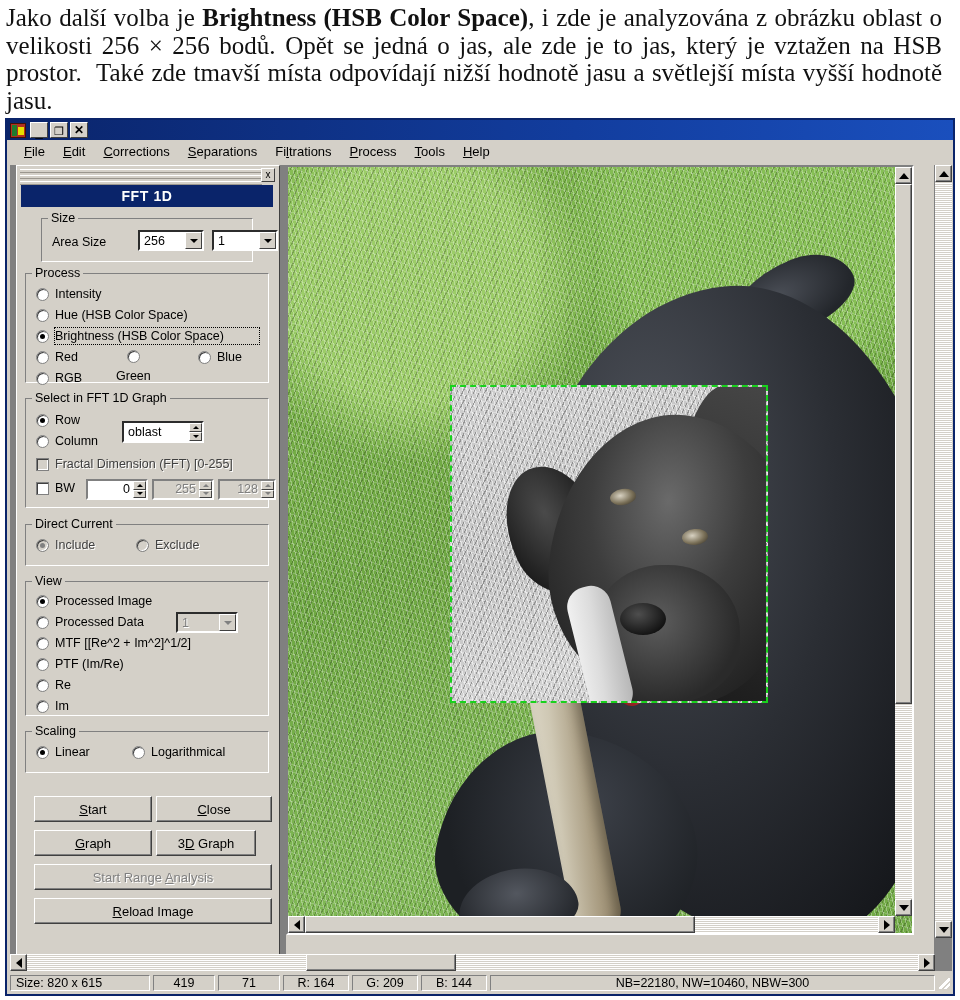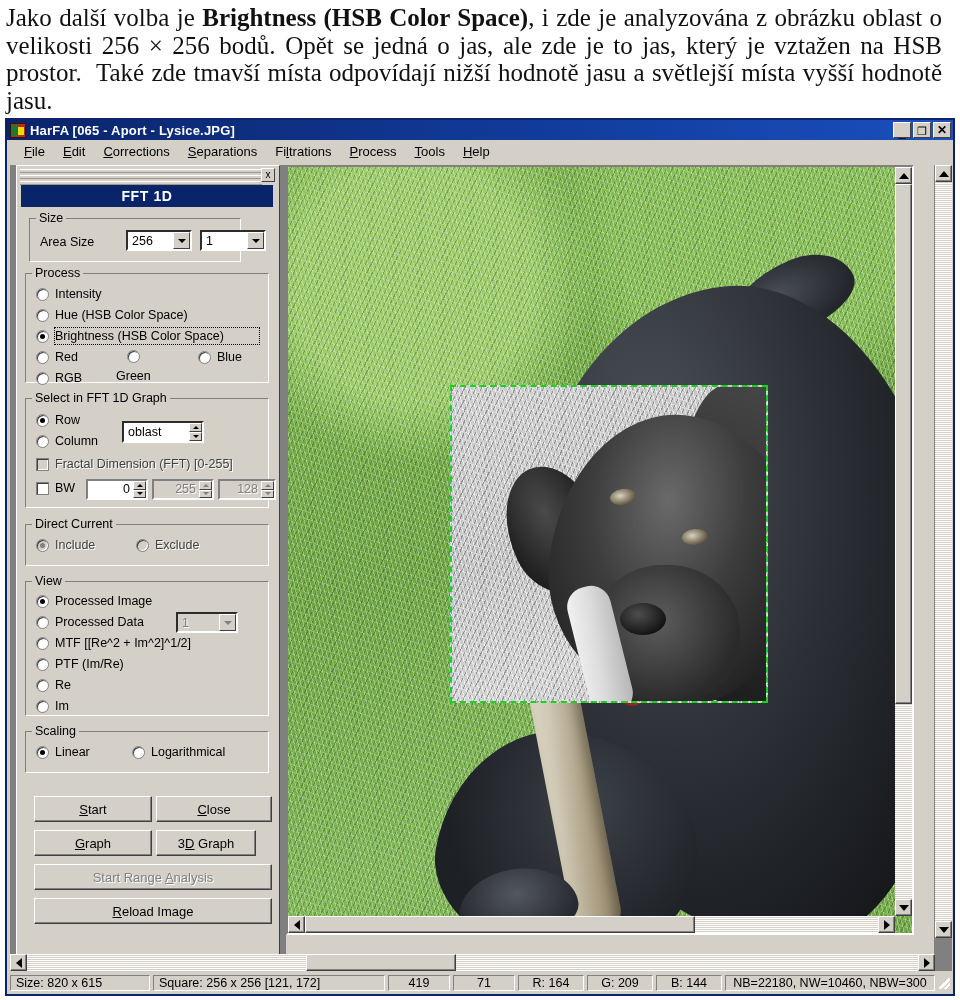--- a/index.html
+++ b/index.html
@@ -405,21 +405,20 @@
 </style>
 </head>
 <body>
 
 <div class="doc-text" id="doc-para">Jako další volba je <b>Brightness (HSB Color Space)</b>, i zde je analyzována z obrázku oblast o velikosti 256 × 256 bodů. Opět se jedná o jas, ale zde je to jas, který je vztažen na HSB prostor.&nbsp; Také zde tmavší místa odpovídají nižší hodnotě jasu a světlejší místa vyšší hodnotě jasu.</div>
 
 <div class="app-window">
 
   <div class="titlebar">
     <div class="title-icon"></div>
-    <div class="title-text">HarFA [065 - Aport - Lysice.JPG]</div>
     <div class="title-btns">
       <div class="tbtn min">
           <i>_</i>
         </div>
       <div class="tbtn max">
           <i>❐</i>
         </div>
       <div class="tbtn close">
           <i>✕</i>
         </div>
@@ -442,21 +441,21 @@
     <div class="fft-panel">
 
       <div class="fft-grip">
         <div></div>
           <div></div>
           <div></div>
       </div>
       <div class="fft-x">x</div>
       <div class="fft-caption">FFT 1D</div>
 
-      <div class="grp" style="left:12px;top:52px;width:212px;height:44px;text-decoration:underline;">
+      <div class="grp" style="left:24px;top:52px;width:212px;height:44px;text-decoration:underline;">
         <span class="grp-label">Size</span>
         <span class="lbl" style="position:absolute;left:10px;top:16px;">Area Size</span>
         <div class="combo" style="left:96px;top:11px;width:66px;height:21px;">
           <span class="cval">256</span>
           <span class="carrow">
               <i class="tri-d"></i>
             </span>
         </div>
         <div class="combo" style="left:170px;top:11px;width:66px;height:21px;">
           <span class="cval">1</span>
@@ -711,21 +710,20 @@
         </div>
       <div class="sb-thumb" style="left:296px;top:0;width:150px;height:17px;"></div>
       <div class="sb-btn" style="right:0;top:0;width:17px;height:17px;">
           <i class="ar-r"></i>
         </div>
     </div>
   </div>
 
   <div class="statusbar">
     <div class="sp" style="width:140px;">Size: 820 x 615</div>
-    <div class="sp" style="width:232px;">Square: 256 x 256 [121, 172]</div>
     <div class="sp center" style="width:62px;">419</div>
     <div class="sp center" style="width:62px;">71</div>
     <div class="sp center" style="width:66px;">R: 164</div>
     <div class="sp center" style="width:66px;">G: 209</div>
     <div class="sp center" style="width:66px;">B: 144</div>
     <div class="sp center" style="flex:1 1 auto;">NB=22180, NW=10460, NBW=300</div>
     <div class="grip"></div>
   </div>
 
 </div>

